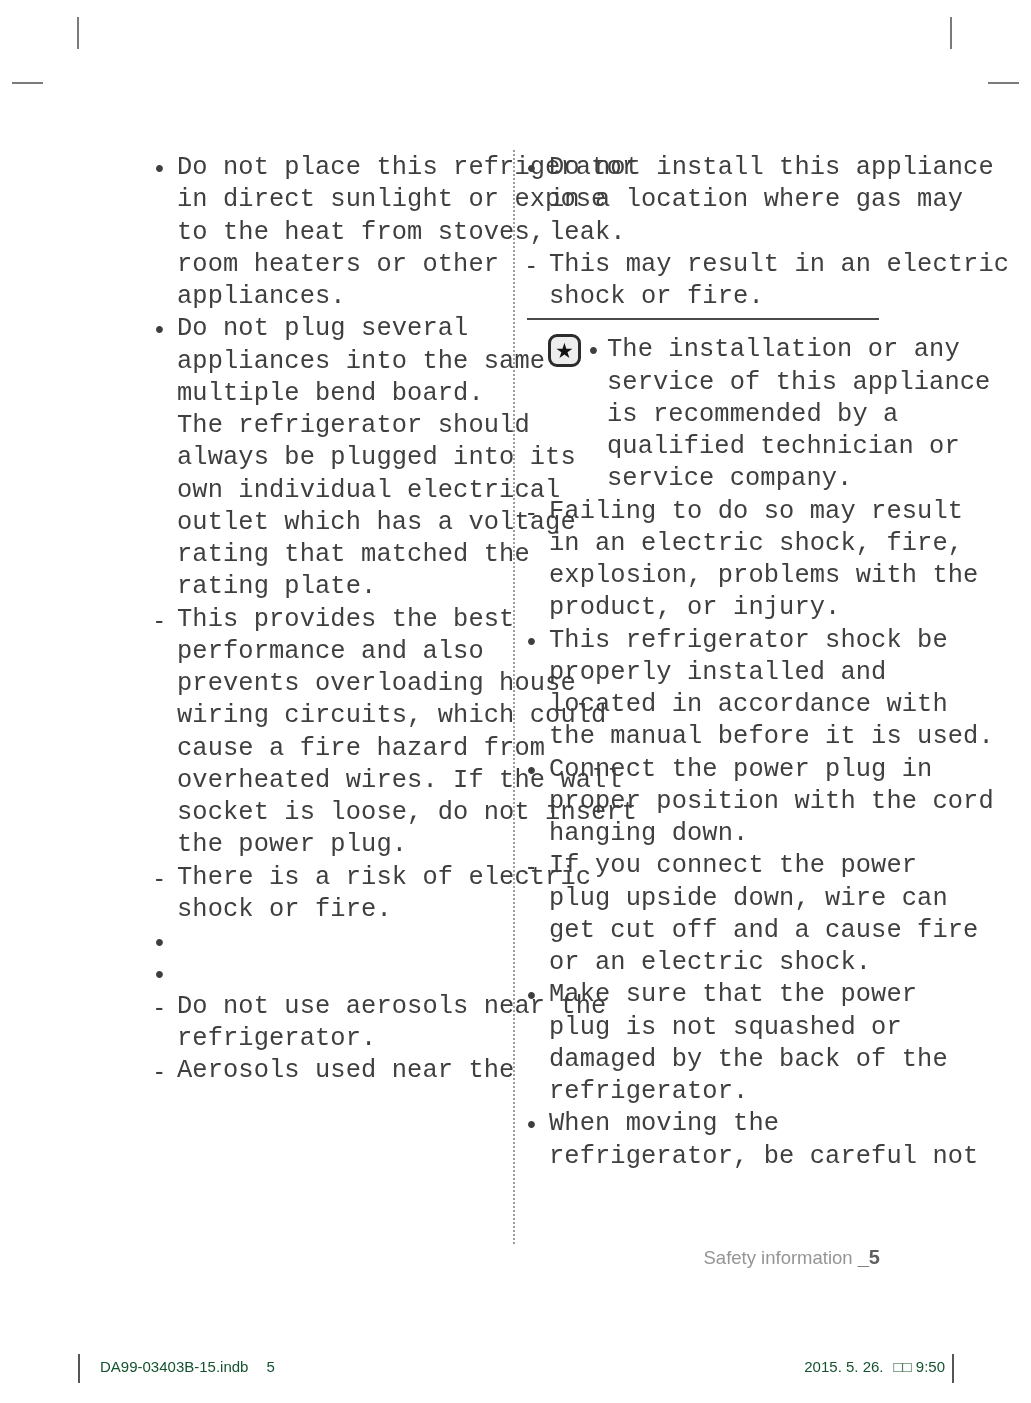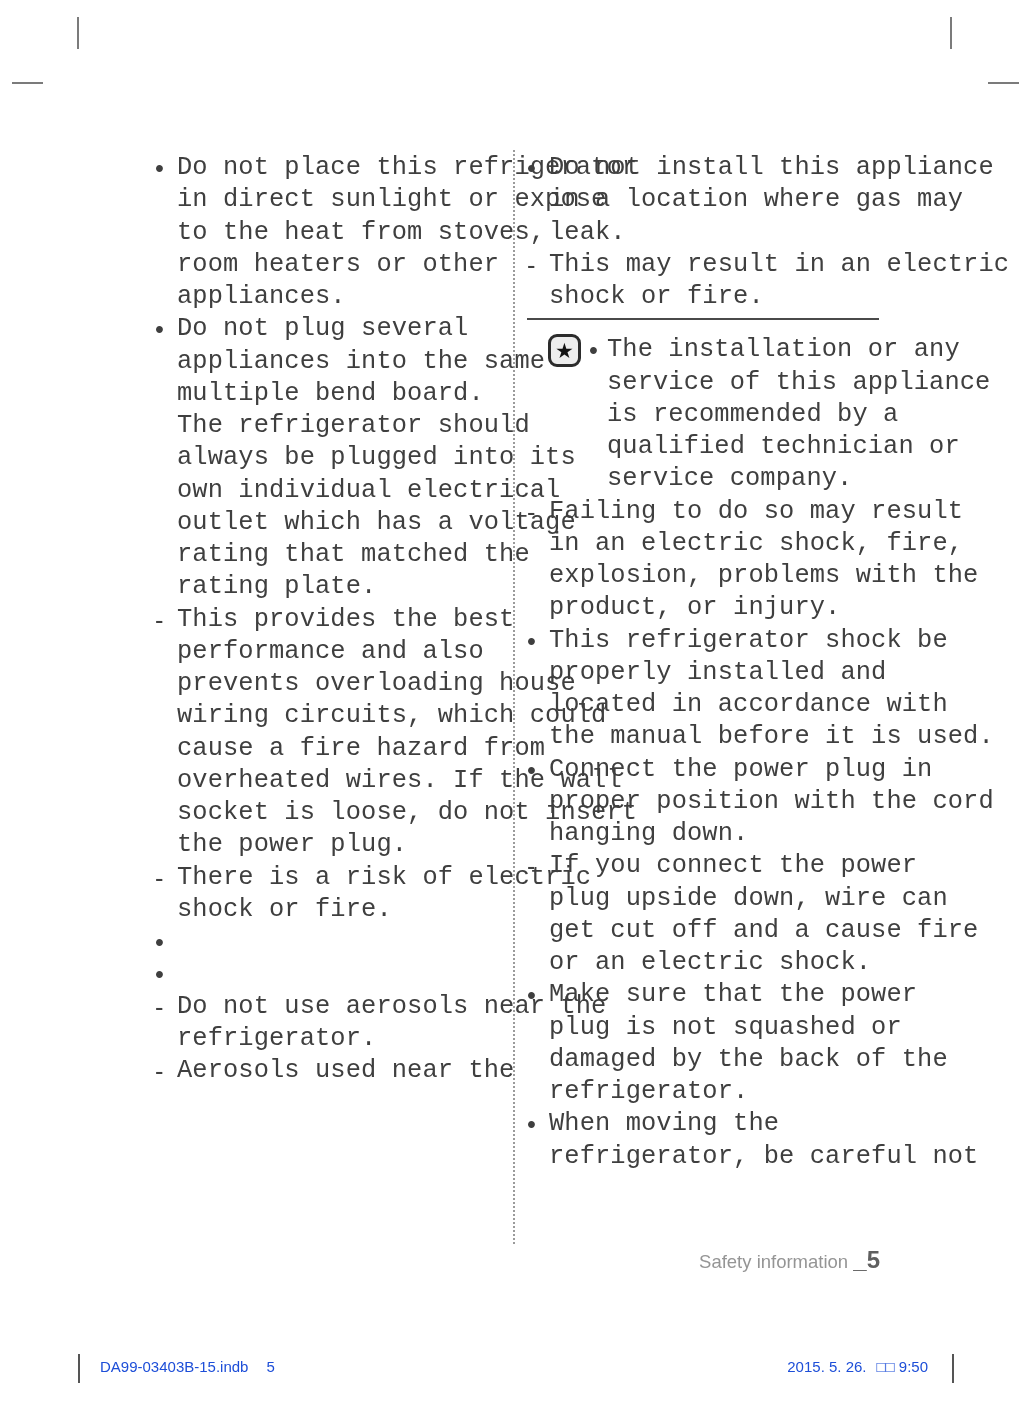--- a/index.html
+++ b/index.html
@@ -60,33 +60,33 @@
     position: absolute;
     top: 1246px;
     left: 527px; width: 353px;
     text-align: right;
     color: #959595;
     font-size: 18.5px;
   }
   .section-footer .pagenum {
     color: #5f5f5f;
     font-weight: bold;
-    font-size: 24px;
+    font-size: 20px;
   }
 
   .print-footer-left, .print-footer-right {
     position: absolute;
     top: 1358px;
     font-size: 15px;
-    color: #1d4ed8;
+    color: #14532d;
     display: flex;
     white-space: pre;
   }
   .print-footer-left  { left: 100px; gap: 18px; }
-  .print-footer-right { right: 103px; gap: 10px; text-align: center; }
+  .print-footer-right { right: 86px; gap: 10px; text-align: center; }
   .print-bar { position: absolute; background: #555; width: 2px; height: 29px; top: 1354px; }
 </style>
 </head>
 <body>
 
 <div class="crop-mark crop-v" style="left:77px;  top:17px;"></div>
 <div class="crop-mark crop-v" style="left:950px; top:17px;"></div>
 <div class="crop-mark crop-h" style="left:12px;  top:82px;"></div>
 <div class="crop-mark crop-h" style="left:988px; top:82px;"></div>
 

